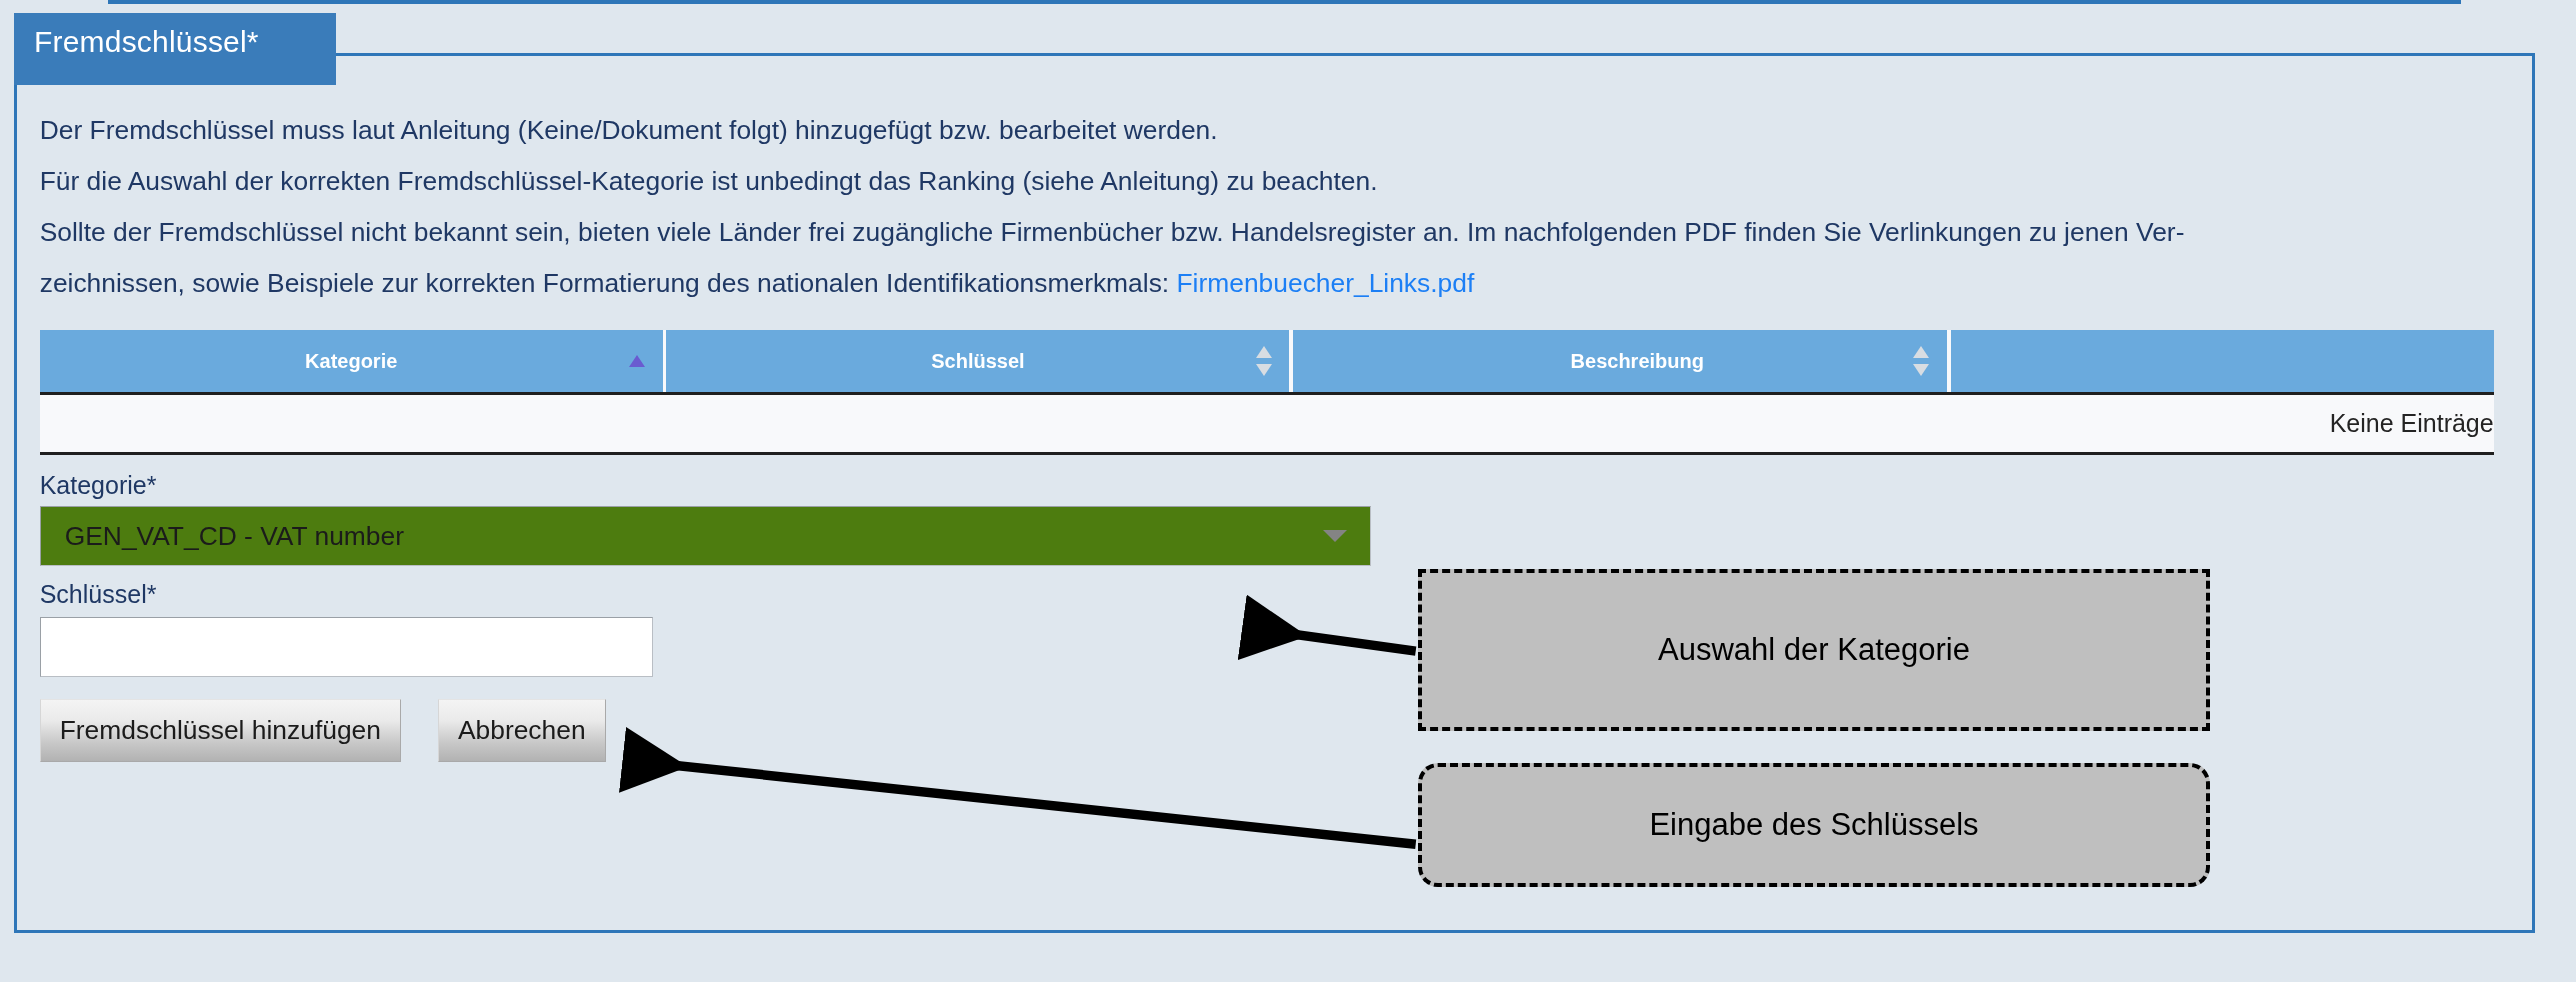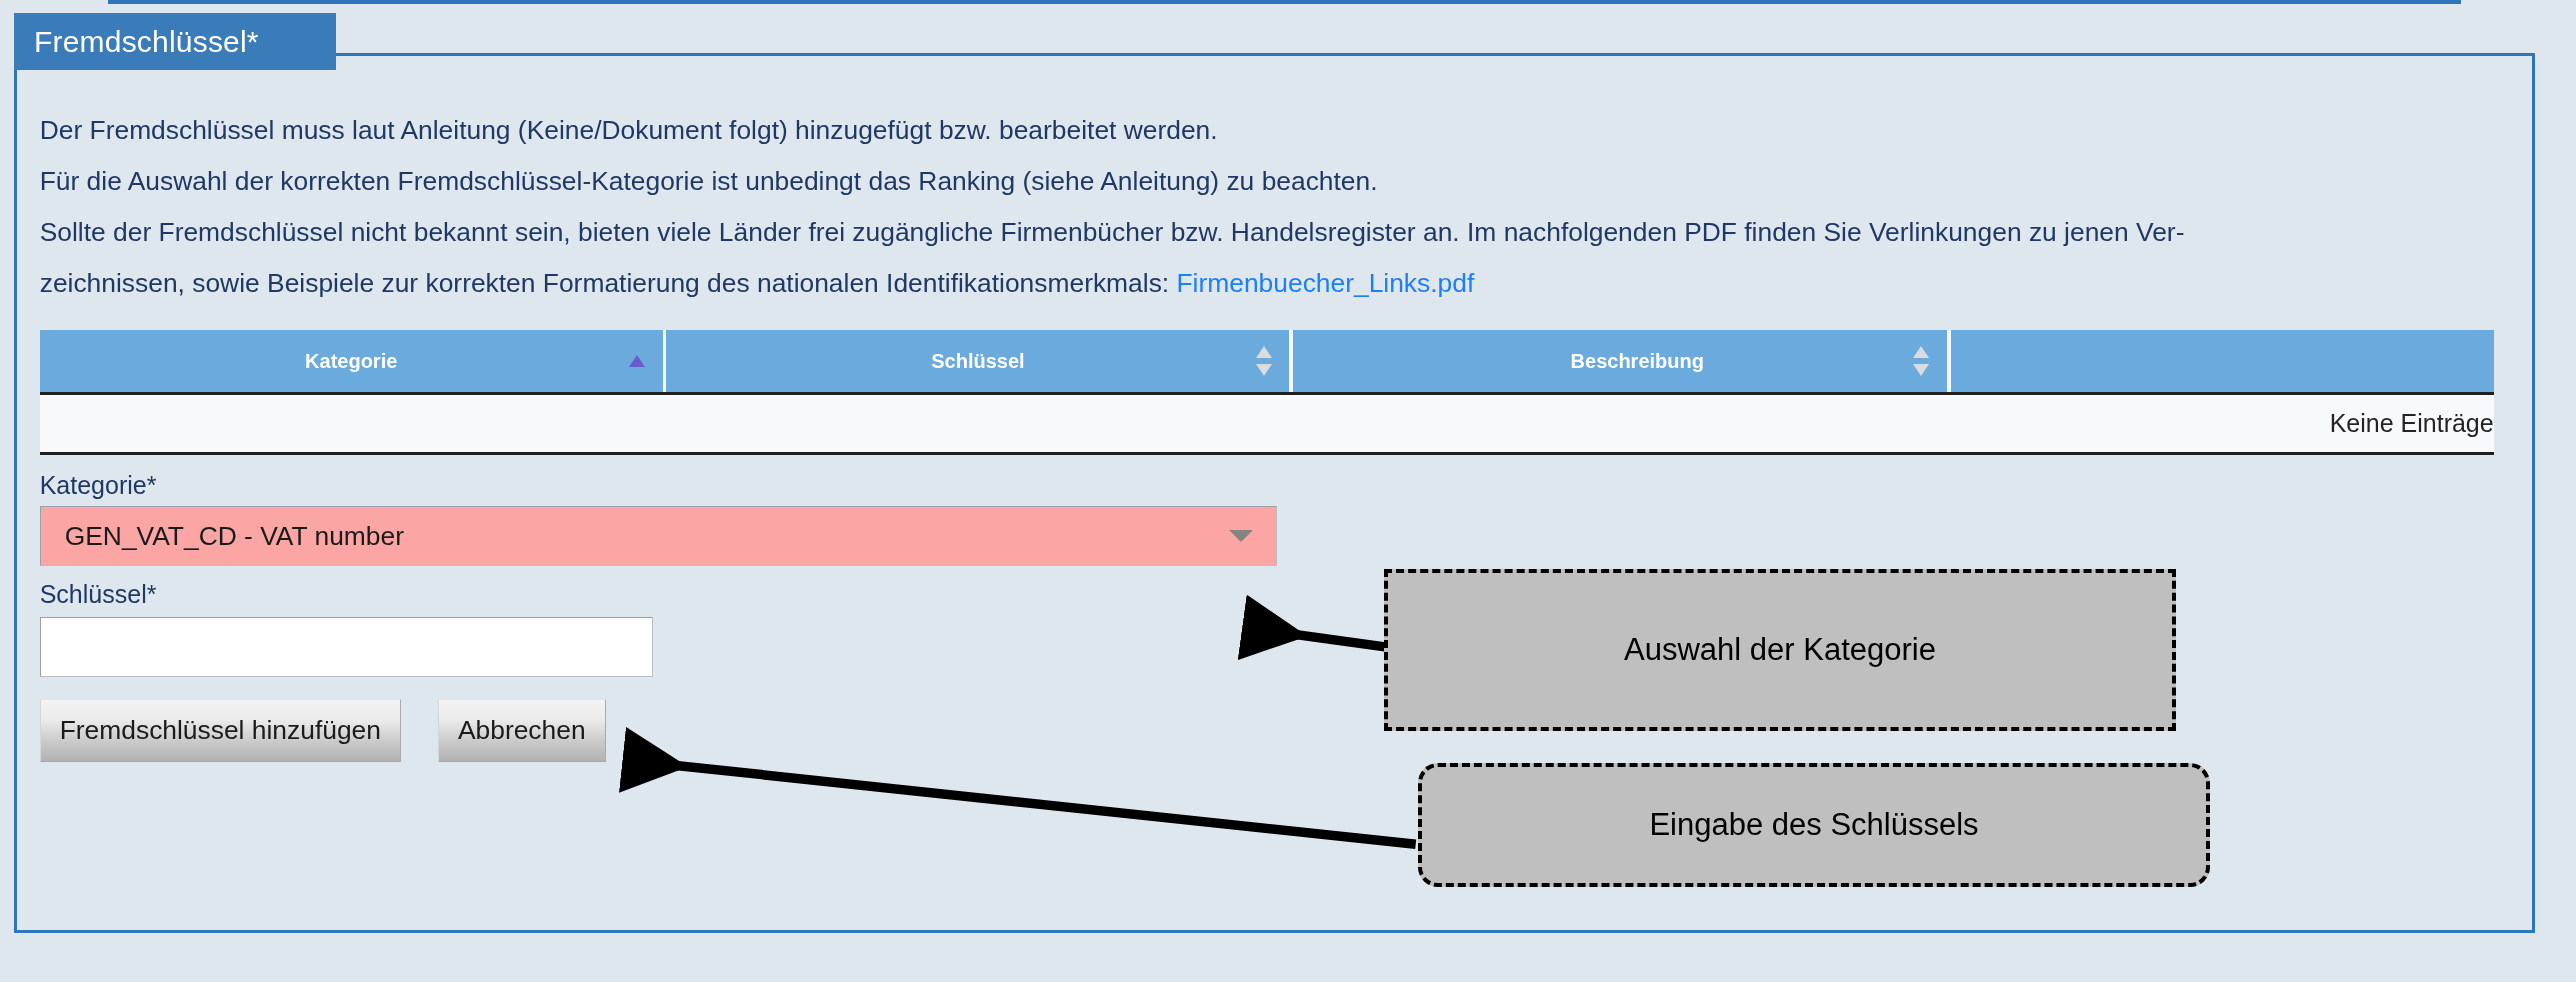--- a/index.html
+++ b/index.html
@@ -36,21 +36,21 @@
     border: 3.8px solid #2e76b8;
     background: #dfe7ee;
     box-sizing: border-box;
   }
 
   .legend-tab {
     position: absolute;
     left: 14px;
     top: 12.6px;
     width: 322px;
-    height: 57px;
+    height: 72px;
     background: #3a7cba;
     color: #ffffff;
     font-size: 30px;
     line-height: 57px;
     padding-left: 20px;
     box-sizing: border-box;
     letter-spacing: 0.2px;
     white-space: nowrap;
     z-index: 5;
   }
@@ -148,23 +148,23 @@
   
   .form { margin-top: 12.6px; }
   .field-label {
     color: #1f3864;
     font-size: 25px;
     line-height: 34px;
     margin-bottom: 3.8px;
   }
   .select-wrap {
     position: relative;
-    width: 1237px;
+    width: 1331px;
     height: 60px;
-    background: #fca5a5;
+    background: #4d7c0f;
     border: 1.9px solid #b9bec4;
     border-top-color: #9aa0a6;
     border-left-color: #9aa0a6;
     box-sizing: border-box;
   }
   .select-value {
     position: absolute;
     left: 24px;
     top: 0;
     height: 60px;
@@ -226,21 +226,21 @@
     background: #bfbfbf;
     border: 4.4px dashed #000000;
     box-sizing: border-box;
     display: flex;
     align-items: center;
     justify-content: center;
     color: #000000;
     font-size: 31px;
     z-index: 20;
   }
-  .annot-kategorie { left: 1384px; top: 569px; width: 792px; height: 162px; }
+  .annot-kategorie { left: 1418px; top: 569px; width: 792px; height: 162px; }
   .annot-schluessel{ left: 1418px; top: 763px; width: 792px; height: 124px; border-radius: 20px; }
 
   .arrow-layer {
     position: absolute;
     left: 0; top: 0;
     width: 2576px; height: 982px;
     pointer-events: none;
     z-index: 15;
   }
 </style>

